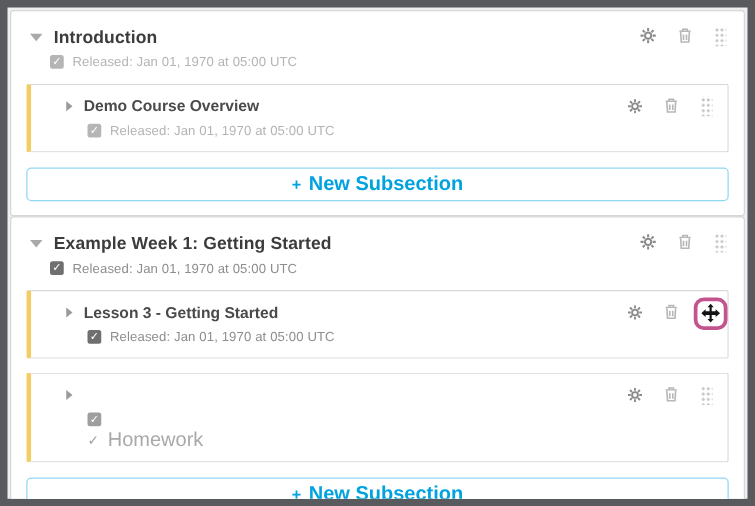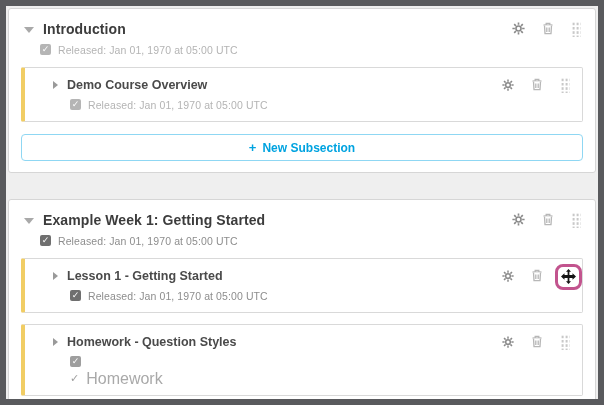--- a/index.html
+++ b/index.html
@@ -10,21 +10,21 @@
     background:#efefef;
     padding:2px;
     overflow:hidden;
     position:relative;
   }
   .section-card {
     background:#fff;
     border:1px solid #d6d6d6;
     border-radius:3px;
     padding:10px 12px 11px 12px;
-    margin-bottom:26px;
+    margin-bottom:0;
   }
   .hdr-row { display:flex; align-items:center; height:19px; }
   .tri-down {
     width:0; height:0; margin:2px 9px 0 3px;
     border-left:5px solid transparent; border-right:5px solid transparent;
     border-top:6px solid #a9a9a9; cursor:pointer; flex:0 0 auto;
   }
   .tri-right {
     width:0; height:0; margin:1px 9px 0 2px;
     border-top:4.5px solid transparent; border-bottom:4.5px solid transparent;
@@ -70,21 +70,21 @@
     border:1px solid #8fd7f3;
     border-radius:4px;
     background:#fff;
     width:100%;
     height:27px;
     display:flex; align-items:center; justify-content:center;
     cursor:pointer;
     font-family:inherit;
   }
   .new-sub-btn .plus { color:#00a3e0; font-weight:bold; font-size:13px; margin-right:6px; }
-  .new-sub-btn .lbl  { color:#00a3e0; font-weight:bold; font-size:12px; }
+  .new-sub-btn .lbl  { color:#00a3e0; font-weight:bold; font-size:16px; }
   .cursor-annotation {
     position:absolute;
     right:-10px; top:-4px;
     width:27px; height:26px;
     border:3px solid #c2548e;
     border-radius:8px;
     background:#fff;
     display:flex; align-items:center; justify-content:center;
     z-index:5;
   }
@@ -198,21 +198,21 @@
     </span>
   </div>
   <div class="release-row row-strong">
     <span class="cb">✓</span>
     <span class="release-text">Released: Jan 01, 1970 at 05:00 UTC</span>
   </div>
 
   <div class="sub-card">
     <div class="sub-hdr">
       <span class="tri-right"></span>
-      <span class="sub-title">Lesson 1 - Getting Started</span>
+      <span class="sub-title">Lesson 3 - Getting Started</span>
       <span class="spacer"></span>
       <span class="icons">
         <span class="icon-btn">
           <svg width="12" height="12" viewBox="0 0 16 16">
             <g stroke="#8a8a8a" stroke-width="2" fill="none">
               <circle cx="8" cy="8" r="3.1"></circle>
               <path d="M8 0.5v3 M8 12.5v3 M0.5 8h3 M12.5 8h3 M2.7 2.7l2.1 2.1 M11.2 11.2l2.1 2.1 M13.3 2.7l-2.1 2.1 M4.8 11.2l-2.1 2.1"></path>
             </g>
           </svg>
         </span>
@@ -238,21 +238,20 @@
     </div>
     <div class="release-row row-strong">
       <span class="cb">✓</span>
       <span class="release-text">Released: Jan 01, 1970 at 05:00 UTC</span>
     </div>
   </div>
 
   <div class="sub-card">
     <div class="sub-hdr">
       <span class="tri-right"></span>
-      <span class="sub-title">Homework - Question Styles</span>
       <span class="spacer"></span>
       <span class="icons">
         <span class="icon-btn">
           <svg width="12" height="12" viewBox="0 0 16 16">
             <g stroke="#8a8a8a" stroke-width="2" fill="none">
               <circle cx="8" cy="8" r="3.1"></circle>
               <path d="M8 0.5v3 M8 12.5v3 M0.5 8h3 M12.5 8h3 M2.7 2.7l2.1 2.1 M11.2 11.2l2.1 2.1 M13.3 2.7l-2.1 2.1 M4.8 11.2l-2.1 2.1"></path>
             </g>
           </svg>
         </span>

